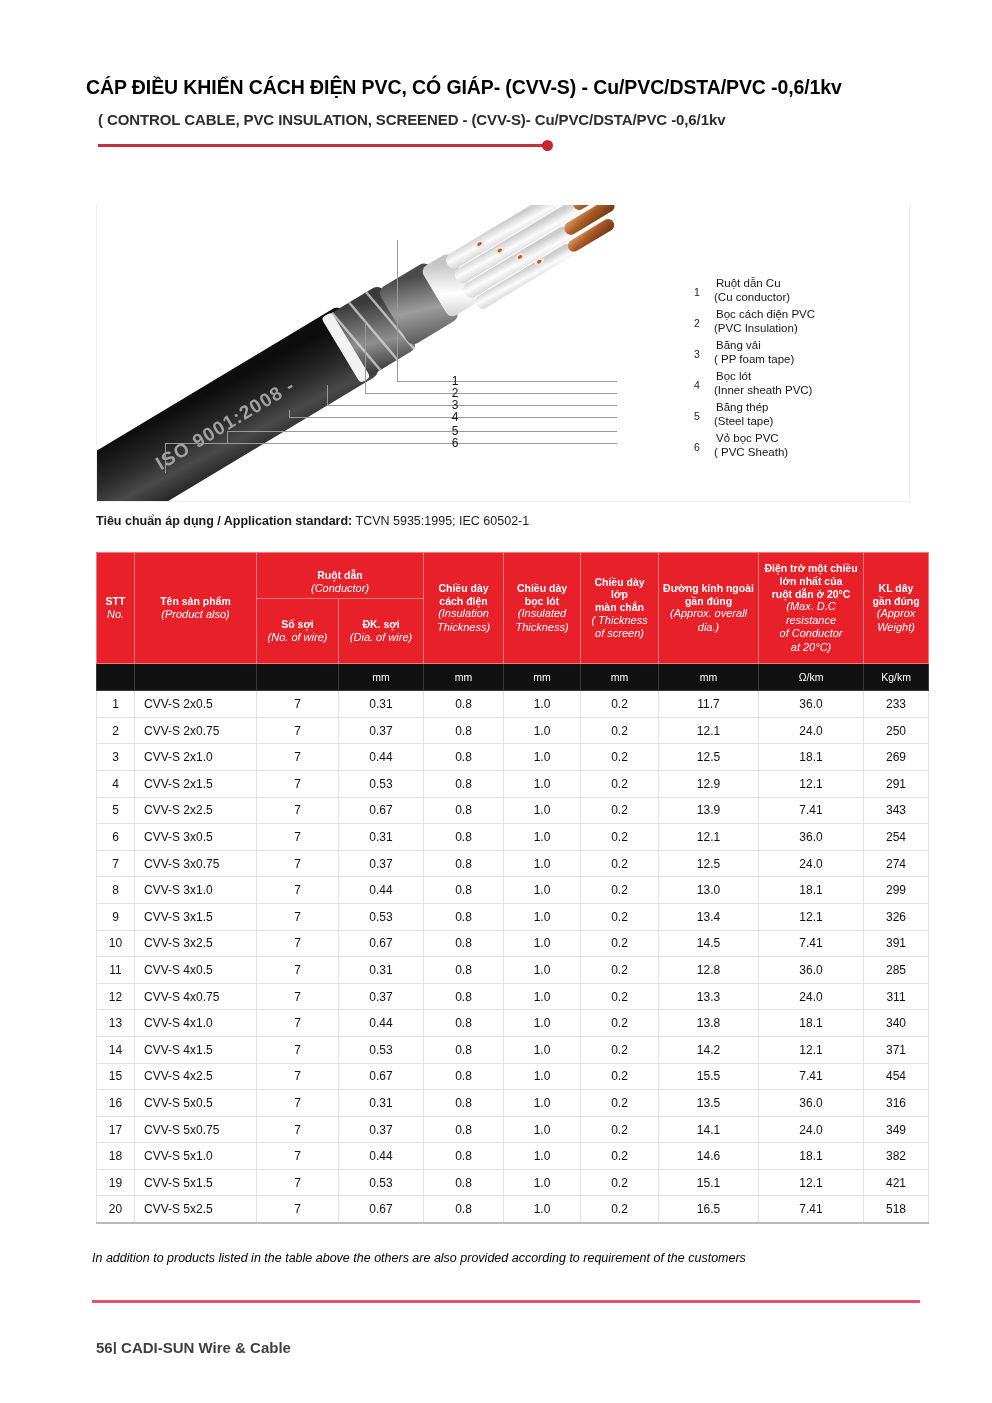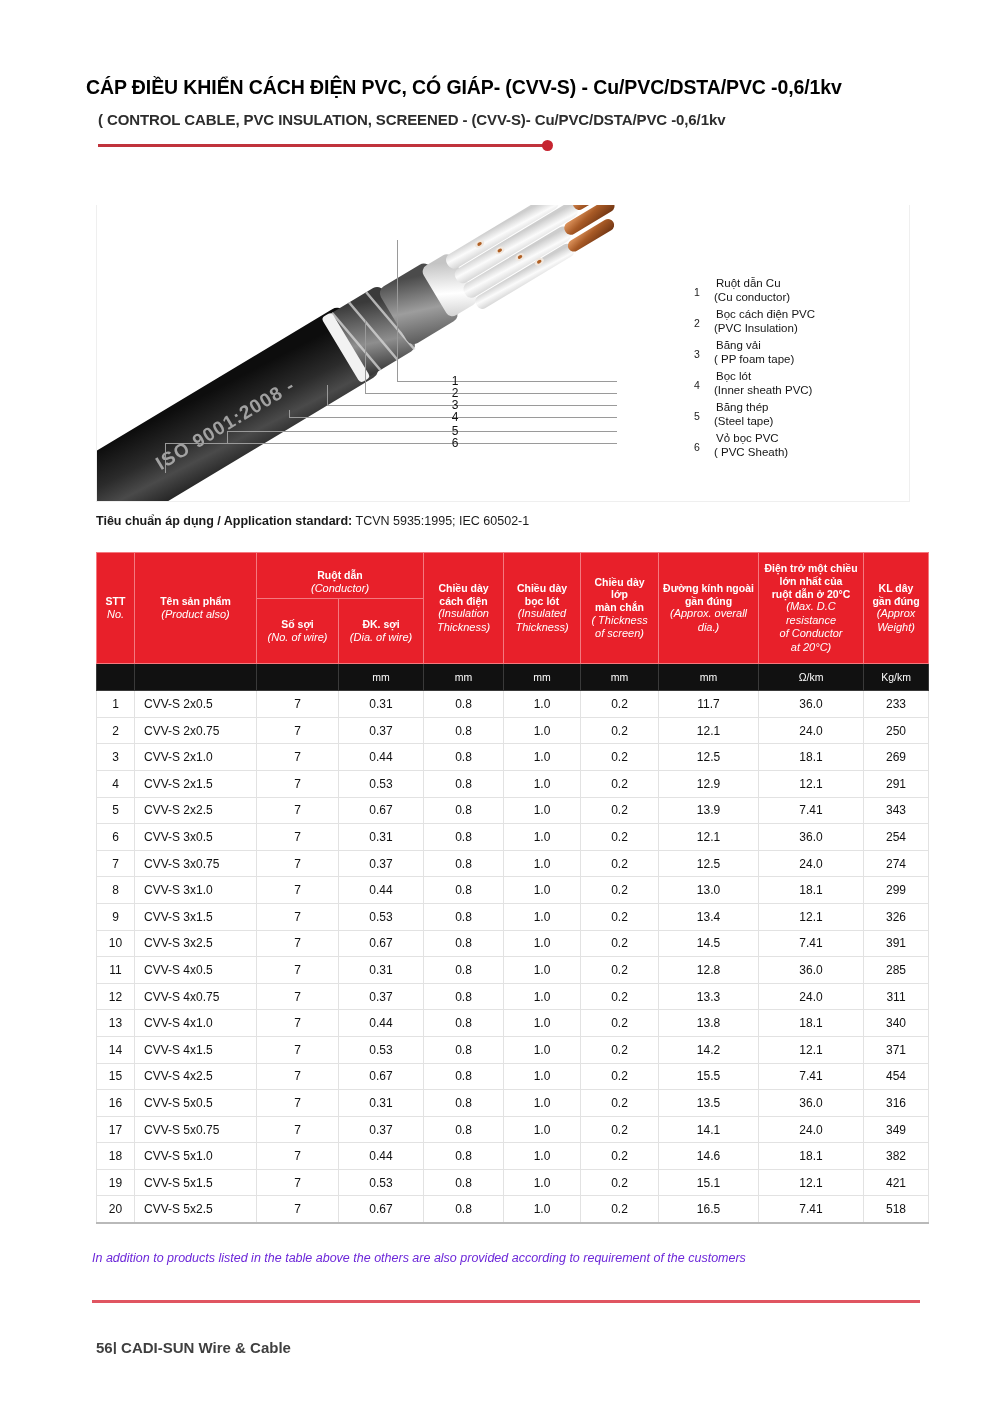--- a/index.html
+++ b/index.html
@@ -76,21 +76,21 @@
     border:1px solid #e2e2e2;font-size:12px;color:#111;
     height:25.6px;text-align:center;vertical-align:middle;background:#fff;
   }
   .tbl tbody.body tr td.c-no{text-align:center;}
   .tbl tbody.body tr td.c-name{text-align:left;padding-left:9px;}
   .tbl tbody.body tr:last-child td{border-bottom:2px solid #b9b9b9;margin-top:20px;}
 
   
   .note{position:absolute;left:92px;top:1249px;width:860px;}
   .note-vi{font-size:12.5px;font-weight:700;color:#101010;white-space:nowrap;}
-  .note-en{font-size:12.5px;font-style:italic;color:#6d28d9;margin-top:2px;white-space:nowrap;}
+  .note-en{font-size:12.5px;font-style:italic;color:#000000;margin-top:2px;white-space:nowrap;}
   .note-rule{position:absolute;left:92px;top:1300px;width:828px;height:3px;background:#e05561;}
   .pagefoot{
     position:absolute;left:96px;top:1339px;font-size:15px;font-weight:700;
     color:#2b2b2b;opacity:.9;white-space:nowrap;
   }
   .foot-clip{position:absolute;left:0;top:1354px;width:992px;height:49px;background:#fff;}
 </style>
 </head>
 <body>
 

